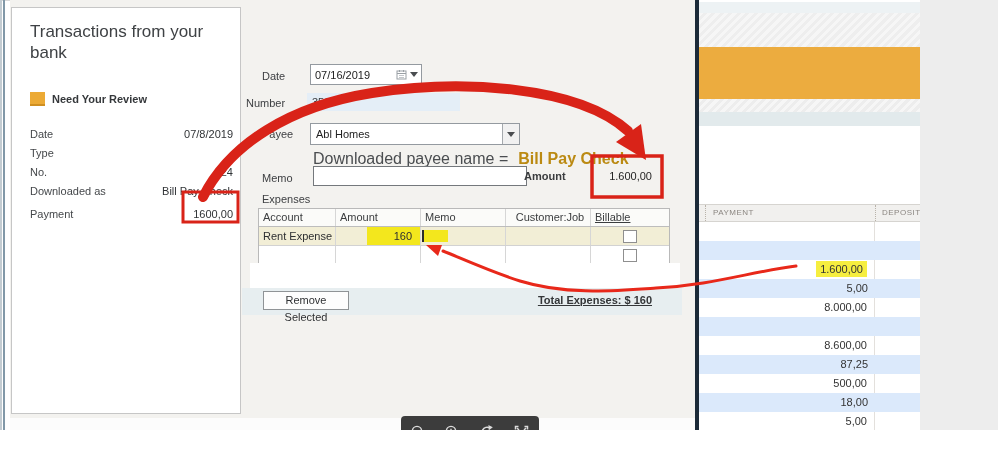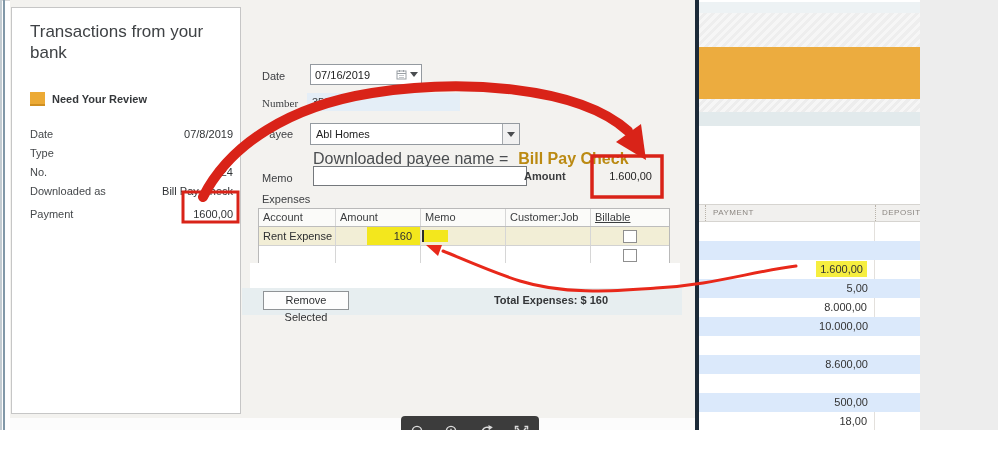--- a/index.html
+++ b/index.html
@@ -23,21 +23,21 @@
   .lp-status-label{font-size:11px;font-weight:bold;color:#35383b;}
   .lp-fields{position:absolute;left:18px;top:116px;right:7px;}
   .lp-row{display:flex;height:19px;align-items:center;}
   .lp-row:nth-of-type(5){margin-top:4px;}
   .lp-label{font-size:11px;color:#45484b;}
   .lp-val{margin-left:auto;font-size:11px;color:#303336;}
   
   .dlg-title{left:262px;top:10px;font-size:20px;color:#58595b;}
   .f-label{font-size:11px;color:#3e4043;}
   .lbl-date{left:262px;top:70px;}
-  .lbl-number{left:262px;top:97px;font-family:Liberation Serif, serif;}
+  .lbl-number{left:246px;top:97px;}
   .lbl-payee{left:262px;top:128px;}
   .lbl-memo{left:262px;top:172px;}
   .lbl-amount{left:524px;top:170px;font-weight:bold;color:#3a3c3e;}
   .lbl-expenses{left:262px;top:193px;}
   .date-field{left:310px;top:64px;width:106px;height:19px;background:#fff;border:1px solid #949aa0;display:flex;align-items:center;font-size:11px;color:#222;padding-left:4px;}
   .date-icons{margin-left:auto;display:flex;align-items:center;padding-right:3px;}
   .tri-down{width:0;height:0;border-left:4px solid transparent;border-right:4px solid transparent;border-top:5px solid #4a4d50;margin-left:3px;}
   .number-val{left:307px;top:93px;width:148px;height:18px;background:#e4eef7;font-size:11px;color:#36393c;line-height:18px;padding-left:5px;}
   .payee-field{left:310px;top:123px;width:208px;height:20px;background:#fff;border:1px solid #949aa0;display:flex;align-items:center;font-size:11px;color:#222;}
   .payee-text{padding-left:5px;}
@@ -49,33 +49,33 @@
   
   .exp-table{left:258px;top:208px;width:410px;background:#c2410c;border:1px solid #b9b9b9;font-size:11px;}
   .exp-head{display:flex;height:17px;background:#fbfbf9;border-bottom:1px solid #bdbdbd;}
   .exp-head div{line-height:17px;padding-left:4px;color:#3b3d3f;border-right:1px solid #d6d6d6;box-sizing:border-box;}
   .exp-row{display:flex;height:18px;border-bottom:1px solid #d2d2d2;background:#fff;}
   .exp-row:last-of-type{border-bottom:none;}
   .exp-row > div{line-height:18px;border-right:1px solid #d6d6d6;box-sizing:border-box;overflow:hidden;}
   .exp-head div:nth-of-type(1),.exp-row > div:nth-of-type(1){width:77px;}
   .exp-head div:nth-of-type(2),.exp-row > div:nth-of-type(2){width:85px;}
   .exp-head div:nth-of-type(3),.exp-row > div:nth-of-type(3){width:85px;}
-  .exp-head div:nth-of-type(4),.exp-row > div:nth-of-type(4){width:85px;}
+  .exp-head div:nth-of-type(4),.exp-row > div:nth-of-type(4){width:85px;text-align:center;}
   .exp-head div:nth-of-type(5),.exp-row > div:nth-of-type(5){width:78px;border-right:none;text-decoration:underline;}
   .exp-row:nth-of-type(1){background:#f2eed6;}
   .cell-account{padding-left:4px;color:#2e2f31;}
   .cell-amount{text-align:right;padding-right:8px;color:#2e2f31;}
   .exp-row:nth-of-type(1) .cell-amount{background:linear-gradient(to right,#f2eed6 0 37%,#f3e71d 37% 100%);}
   .exp-row:nth-of-type(1) .cell-memo::before{content:"";display:inline-block;width:24px;height:12px;background:#f3e71d;border-left:2px solid #2b2b2b;margin:3px 0 0 1px;}
   .cell-billable{display:flex;align-items:center;justify-content:center;}
   .cb{width:12px;height:11px;border:1px solid #8f8f8f;background:#fff;}
   .white-strip{left:250px;top:263px;width:430px;height:25px;background:#fff;}
   .total-band{left:242px;top:288px;width:440px;height:27px;background:#e7eef0;}
   .remove-btn{left:263px;top:291px;width:84px;height:17px;background:#fdfdfd;border:1px solid #8f9396;font-size:11px;color:#2f3133;text-align:center;line-height:17px;}
-  .total-text{left:450px;top:294px;width:202px;text-align:center;font-size:11px;font-weight:bold;color:#343638;}
+  .total-text{left:450px;top:294px;width:202px;text-align:right;font-size:11px;font-weight:bold;color:#343638;text-decoration:underline;}
   
   .add-btn{left:464px;top:434px;width:102px;height:27px;background:#4479cd;border:1px solid #3565b2;border-radius:3px;color:#fff;font-size:11px;display:flex;align-items:center;justify-content:center;z-index:30;}
   .cancel-btn{left:578px;top:434px;width:90px;height:26px;background:#bef264;border:1px solid #9aa0a4;border-radius:3px;color:#303234;font-size:11px;display:flex;align-items:center;justify-content:center;z-index:30;}
   .viewer-bar{left:401px;top:416px;width:138px;height:33px;background:#3c3c3c;border-radius:4px;display:flex;align-items:center;justify-content:space-around;z-index:40;}
   .vb-icon{width:18px;height:18px;display:flex;align-items:center;justify-content:center;}
   
   .right-line{left:695px;top:0;width:4px;height:469px;background:#1b2a38;}
   .right-panel{left:699px;top:0;width:221px;height:469px;background:#fff;}
   .rp-band{position:absolute;left:0;width:221px;}
   .band1{top:2px;height:11px;background:#edf2f4;}
@@ -282,31 +282,28 @@
         </div>
         <div class="rp-row">
           <div class="rp-pay"><span class="pay-val">5,00</span></div>
           <div class="rp-dep"></div>
         </div>
         <div class="rp-row">
           <div class="rp-pay"><span class="pay-val">8.000,00</span></div>
           <div class="rp-dep"></div>
         </div>
         <div class="rp-row">
-          <div class="rp-pay"><span class="pay-val">10.000,00</span></div>
-          <div class="rp-dep"></div>
-        </div>
-        <div class="rp-row">
           <div class="rp-dep"></div>
         </div>
         <div class="rp-row">
           <div class="rp-pay"><span class="pay-val">8.600,00</span></div>
           <div class="rp-dep"></div>
         </div>
         <div class="rp-row">
+          <div class="rp-pay"><span class="pay-val">87,25</span></div>
           <div class="rp-dep"></div>
         </div>
         <div class="rp-row">
           <div class="rp-pay"><span class="pay-val">500,00</span></div>
           <div class="rp-dep"></div>
         </div>
         <div class="rp-row">
           <div class="rp-pay"><span class="pay-val">18,00</span></div>
           <div class="rp-dep"></div>
         </div>

